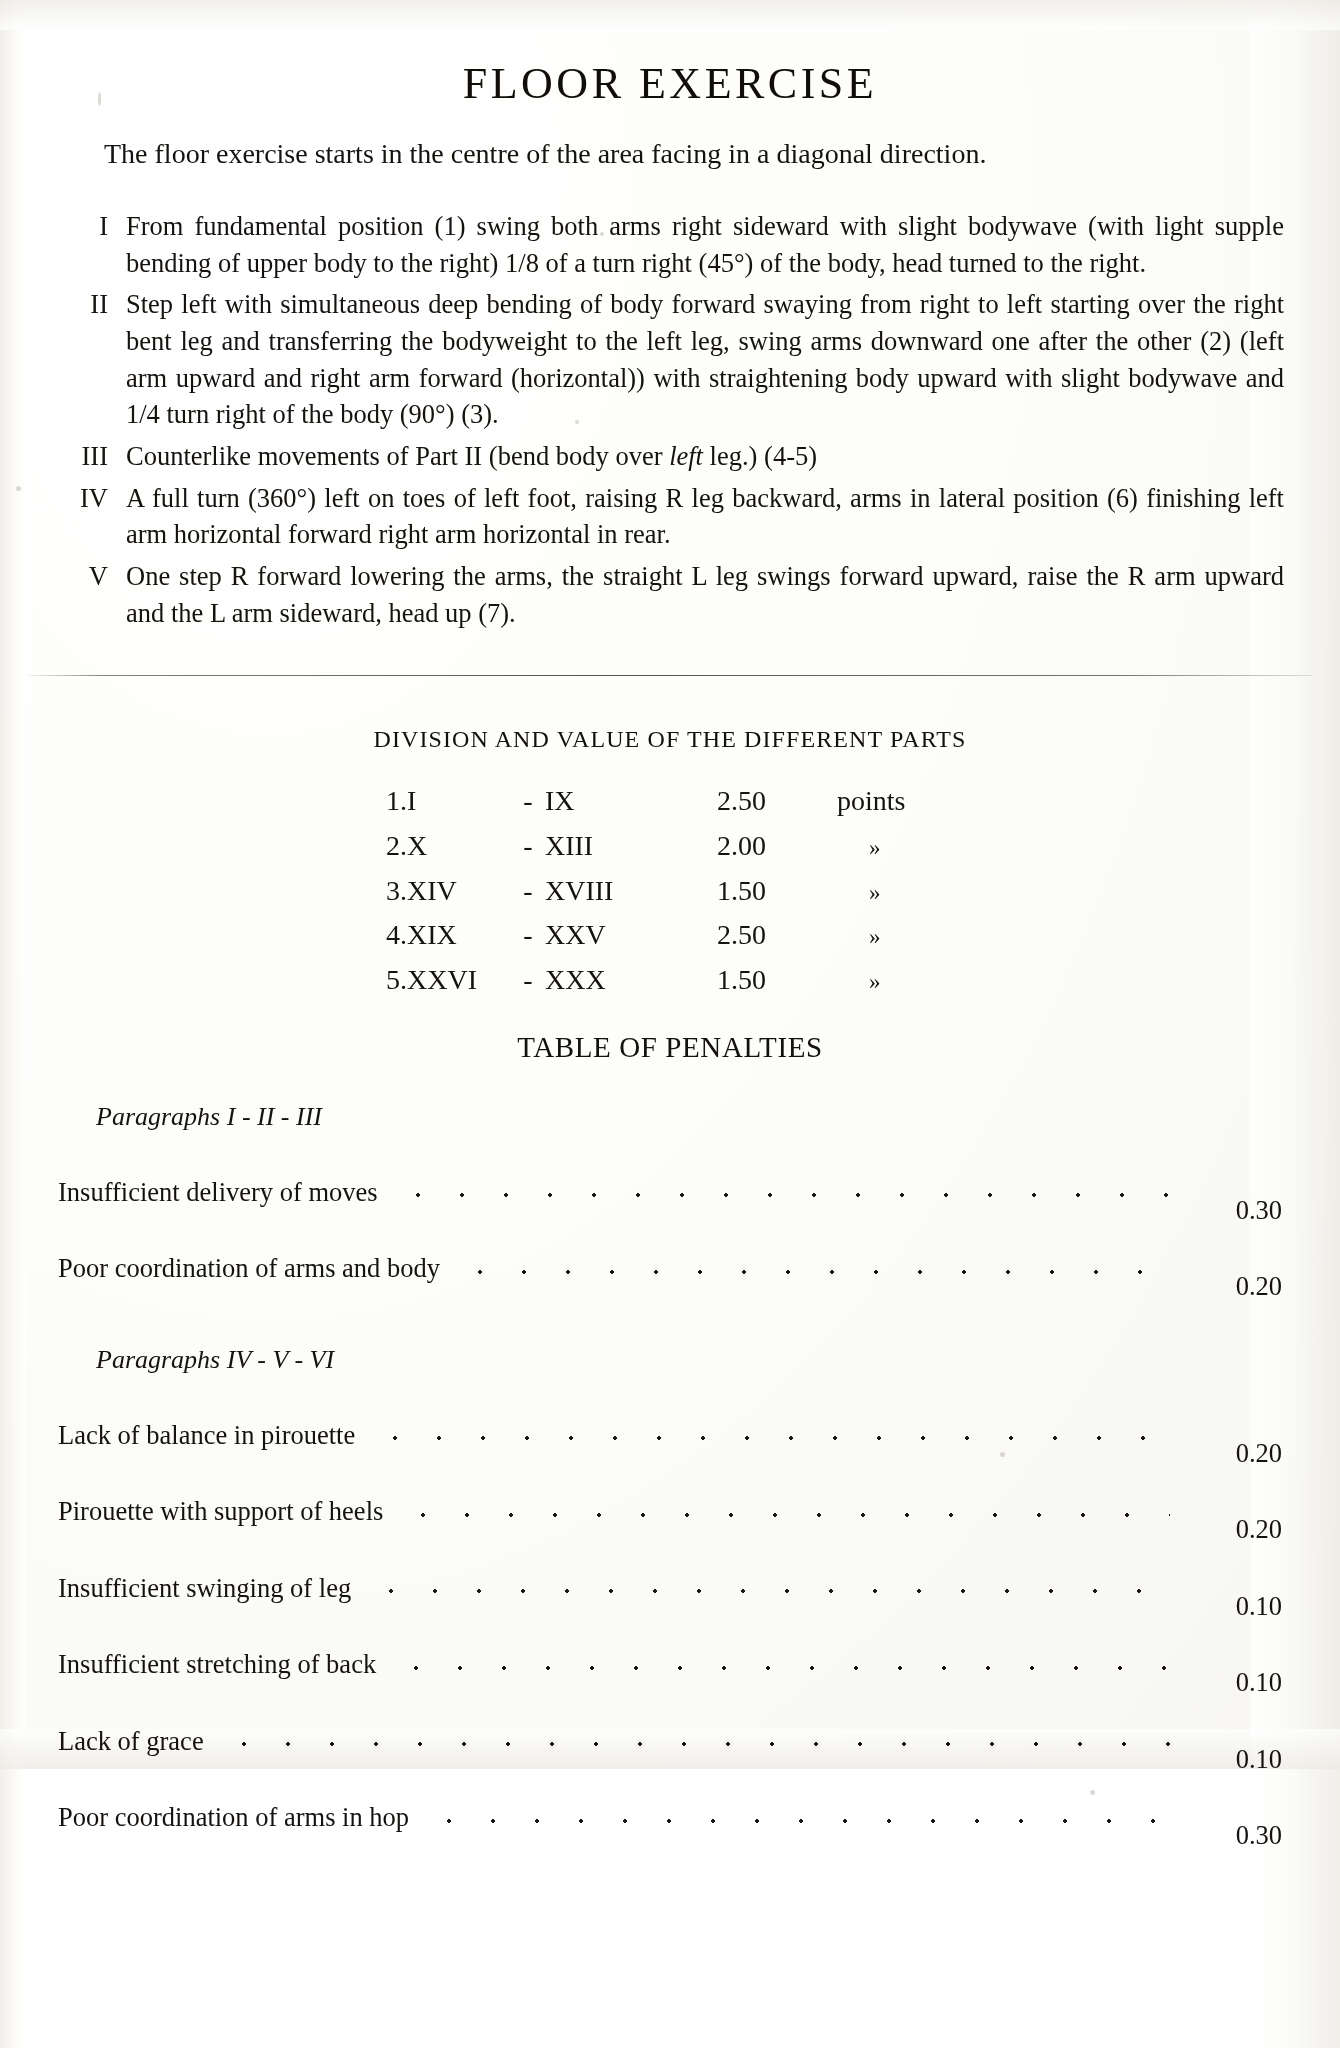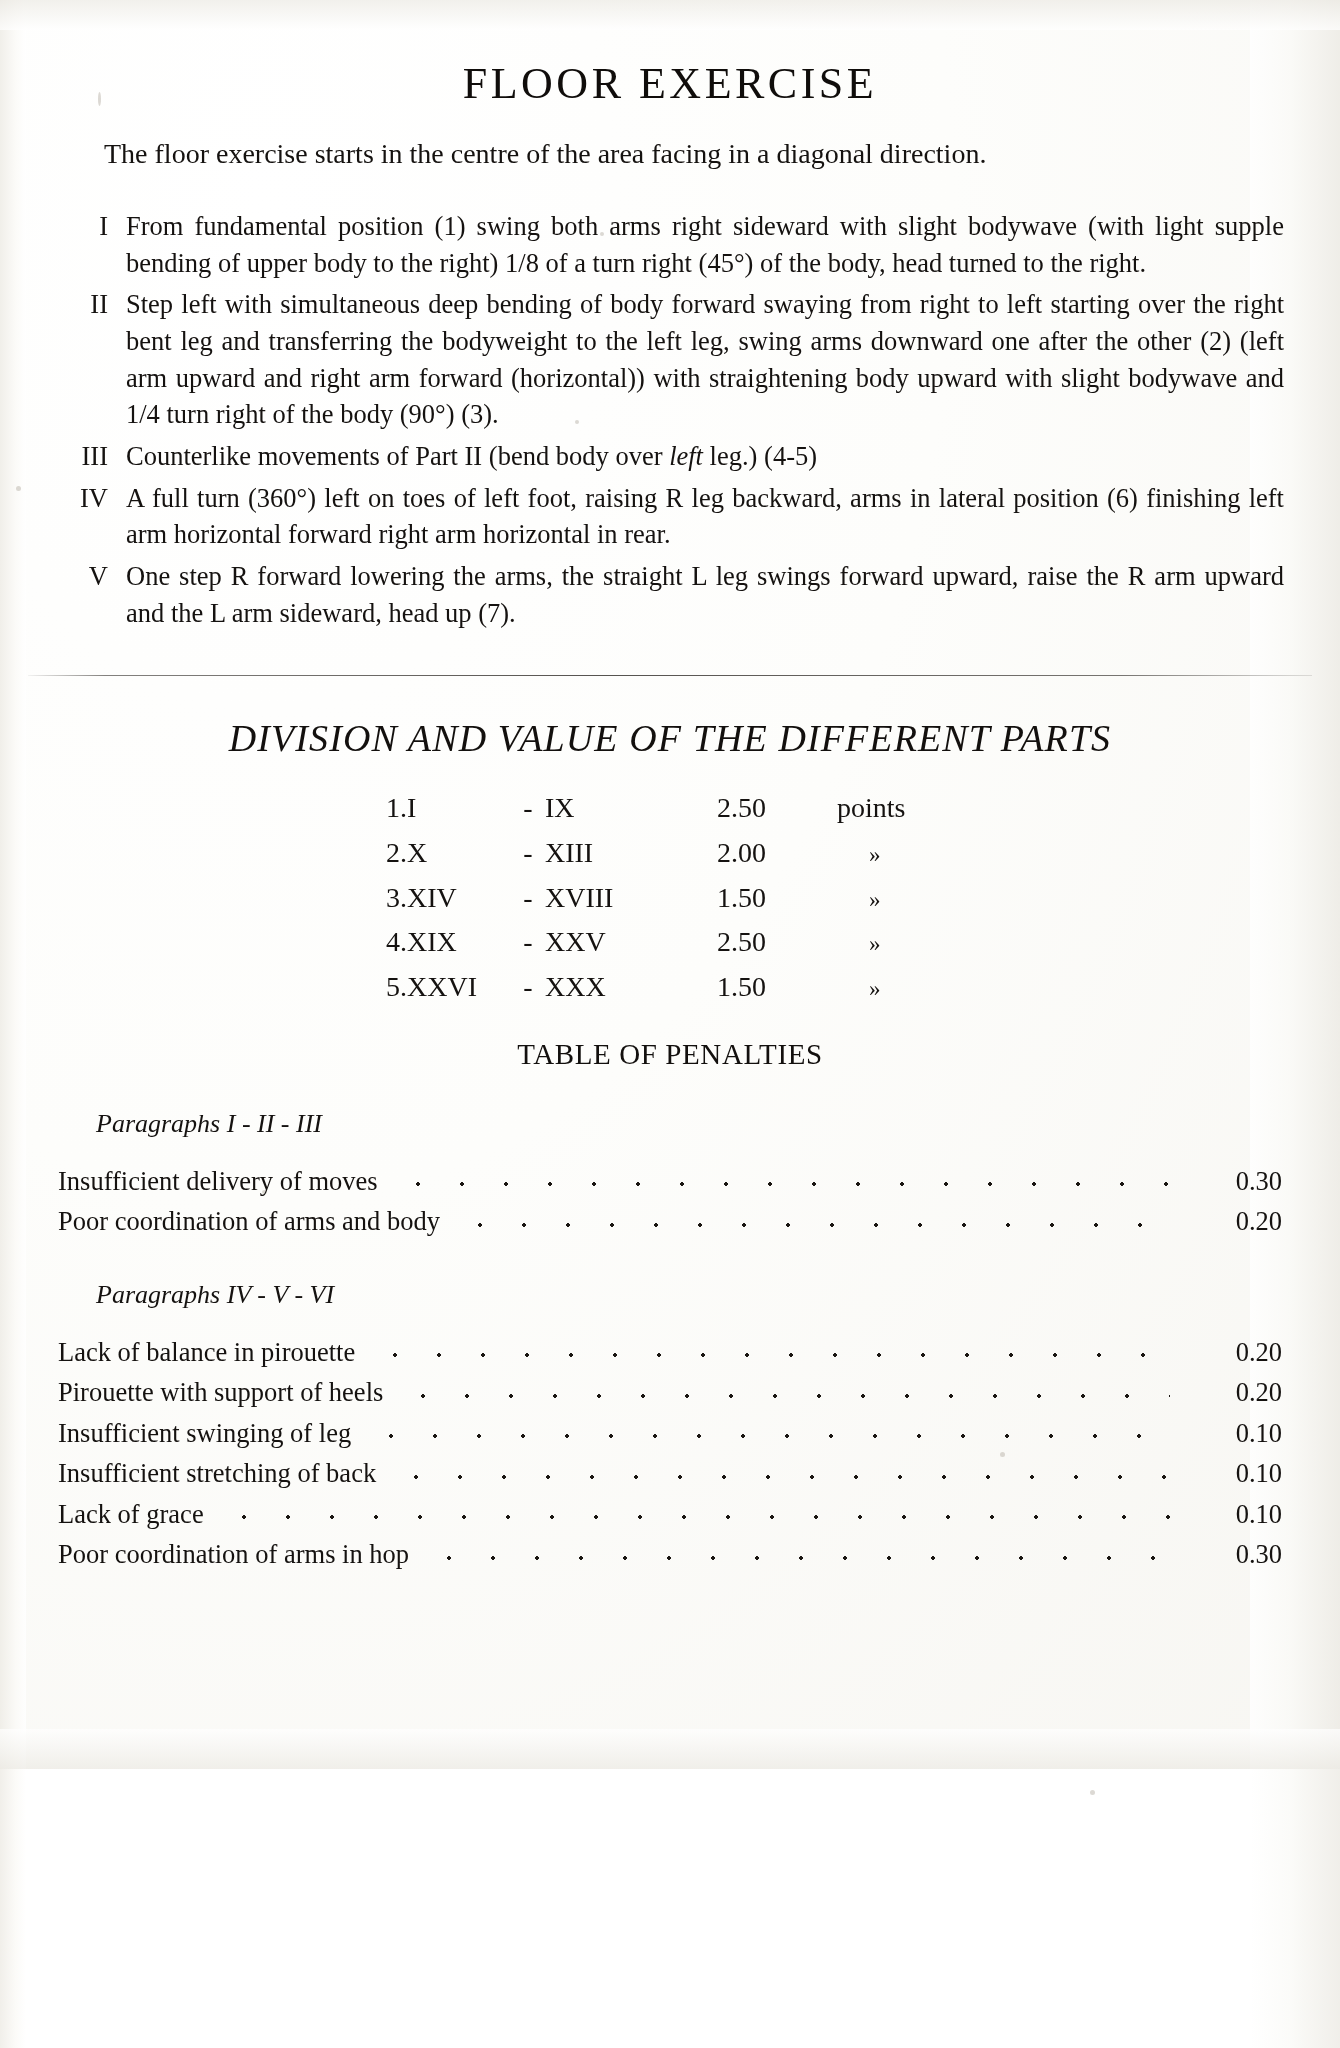--- a/index.html
+++ b/index.html
@@ -117,25 +117,24 @@
       rgba(30,26,22,0.05) 0%,
       rgba(30,26,22,0.55) 6%,
       rgba(30,26,22,0.75) 45%,
       rgba(30,26,22,0.6) 85%,
       rgba(30,26,22,0.12) 100%);
   }
 
   
   .section-head {
     text-align: center;
-    font-size: 38px;
+    font-size: 24px;
     letter-spacing: 1.1px;
-    margin-top: 40px;
+    margin-top: 50px;
     color: #13100e;
-    font-style: italic;
   }
 
   
   .division-table {
     margin: 26px auto 0 auto;
     border-collapse: collapse;
     font-size: 28px;
     color: #151210;
   }
   .division-table td {
@@ -193,20 +192,21 @@
     background-image: radial-gradient(circle, #1a1612 1.7px, rgba(0,0,0,0) 2.0px);
     background-size: 44px 4px;
     background-repeat: repeat-x;
     background-position: left center;
   }
   .pen-value {
     width: 98px;
     text-align: right;
     font-size: 26.5px;
     color: #151210;
+    margin-top: 36px;
   }
 
   
   .speck {
     position: absolute;
     background: #b9b3aa;
     border-radius: 50%;
     opacity: .5;
   }
 </style>

